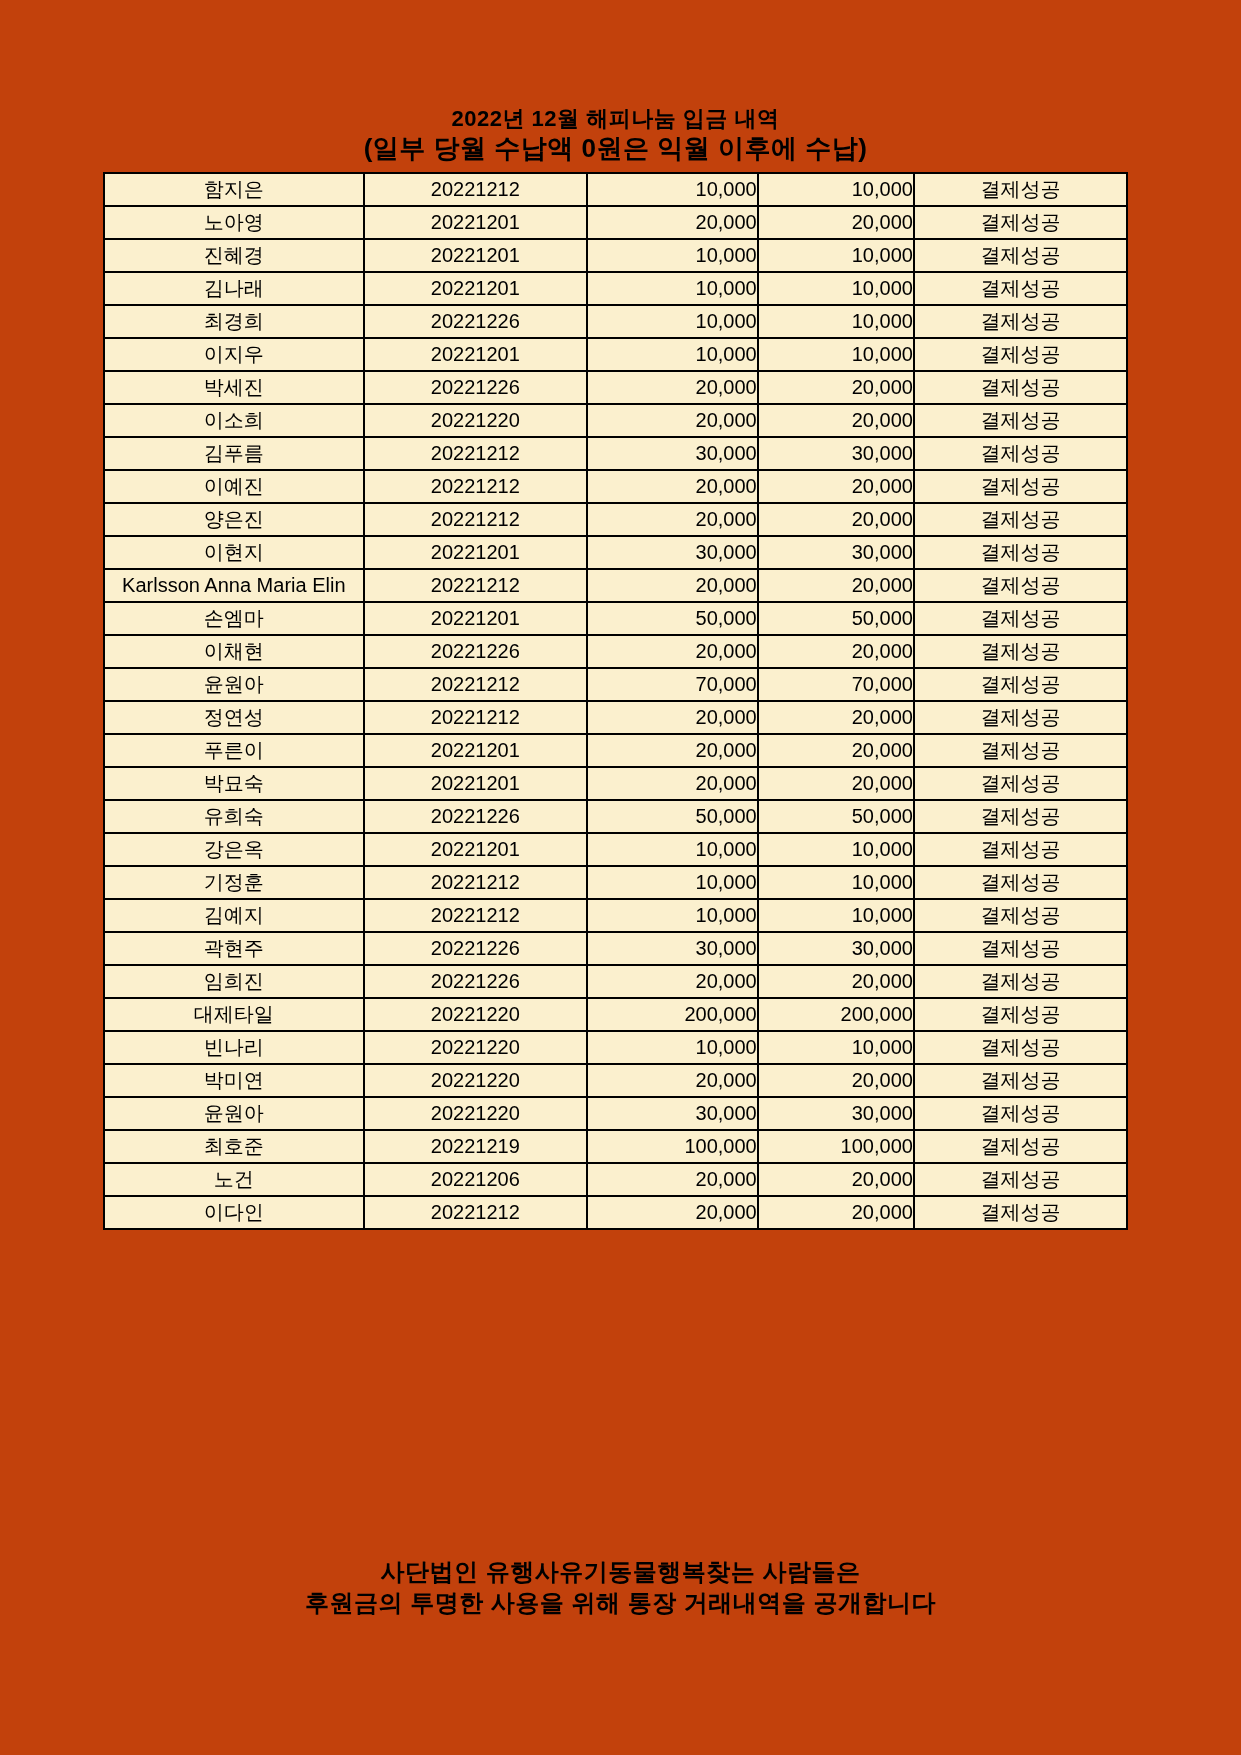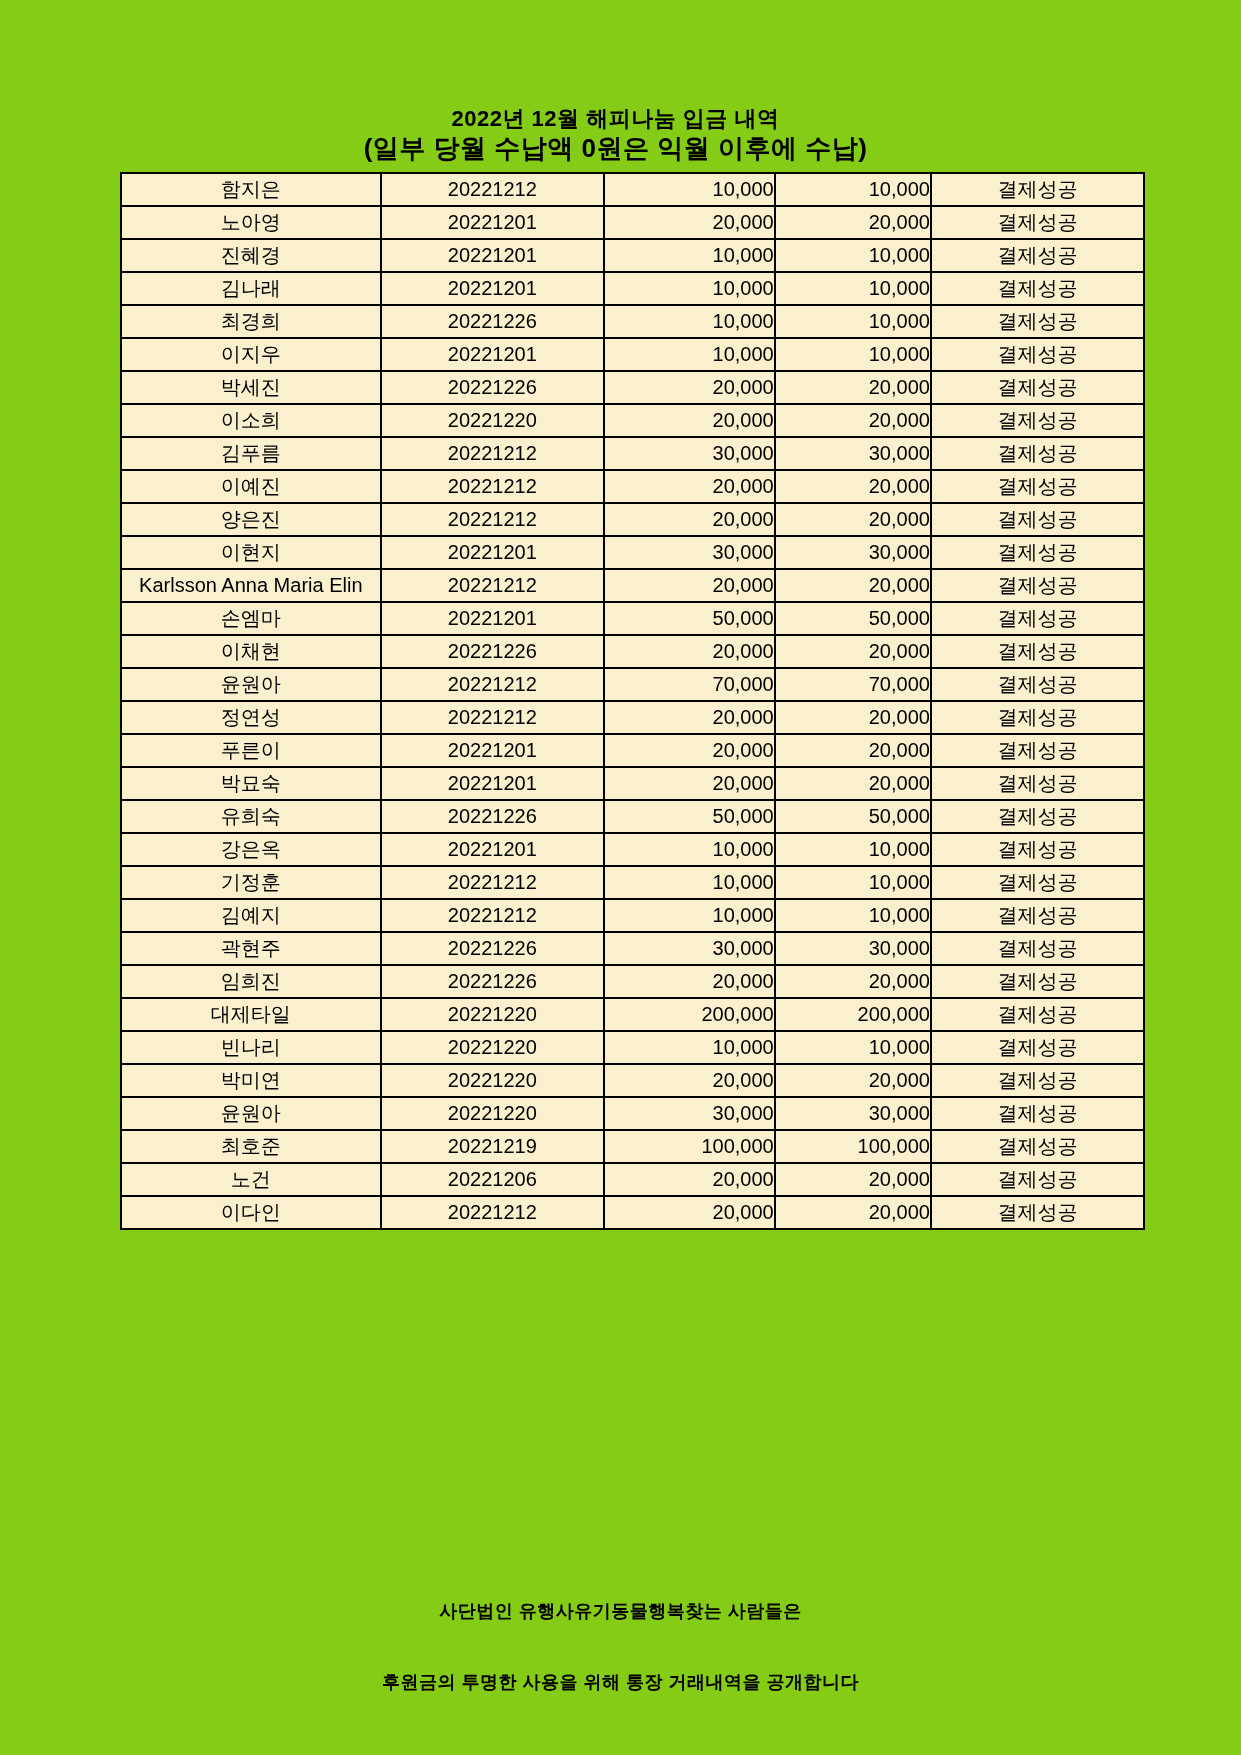--- a/index.html
+++ b/index.html
@@ -6,21 +6,21 @@
     margin: 0;
     padding: 0;
     background: #ffffff;
     font-family: "Liberation Sans", "DejaVu Sans", sans-serif;
     color: #000000;
   }
   .page {
     position: relative;
     width: 1241px;
     height: 1755px;
-    background: #84cc16;
+    background: #c2410c;
     overflow: hidden;
   }
   .title-block {
     position: absolute;
     top: 104px;
     left: 103px;
     width: 1025px;
     text-align: center;
   }
   .title-line {
@@ -31,21 +31,21 @@
   }
   .subtitle-line {
     font-size: 26px;
     font-weight: 700;
     line-height: 29px;
     letter-spacing: 0.5px;
   }
   table.pay-table {
     position: absolute;
     top: 172px;
-    left: 120px;
+    left: 103px;
     width: 1025px;
     border-collapse: collapse;
     table-layout: fixed;
   }
   table.pay-table td {
     border: 2px solid #000000;
     background: #fbf0ce;
     height: 31px;
     font-size: 20px;
     font-weight: 400;
@@ -59,25 +59,24 @@
   td.c-amt2   { width: 149px; text-align: right; padding-right: 16px; }
   td.c-status { width: 204px; text-align: center; }
   .footer-block {
     position: absolute;
     top: 1556px;
     left: 0;
     width: 1241px;
     text-align: center;
   }
   .footer-line {
-    font-size: 18px;
+    font-size: 24px;
     font-weight: 700;
     line-height: 31px;
     letter-spacing: 0.5px;
-    margin-top: 40px;
   }
 </style>
 </head>
 <body>
 
 <div class="page">
 
   <div class="title-block">
     <div class="title-line">2022년 12월 해피나눔 입금 내역</div>
     <div class="subtitle-line">(일부 당월 수납액 0원은 익월 이후에 수납)</div>

